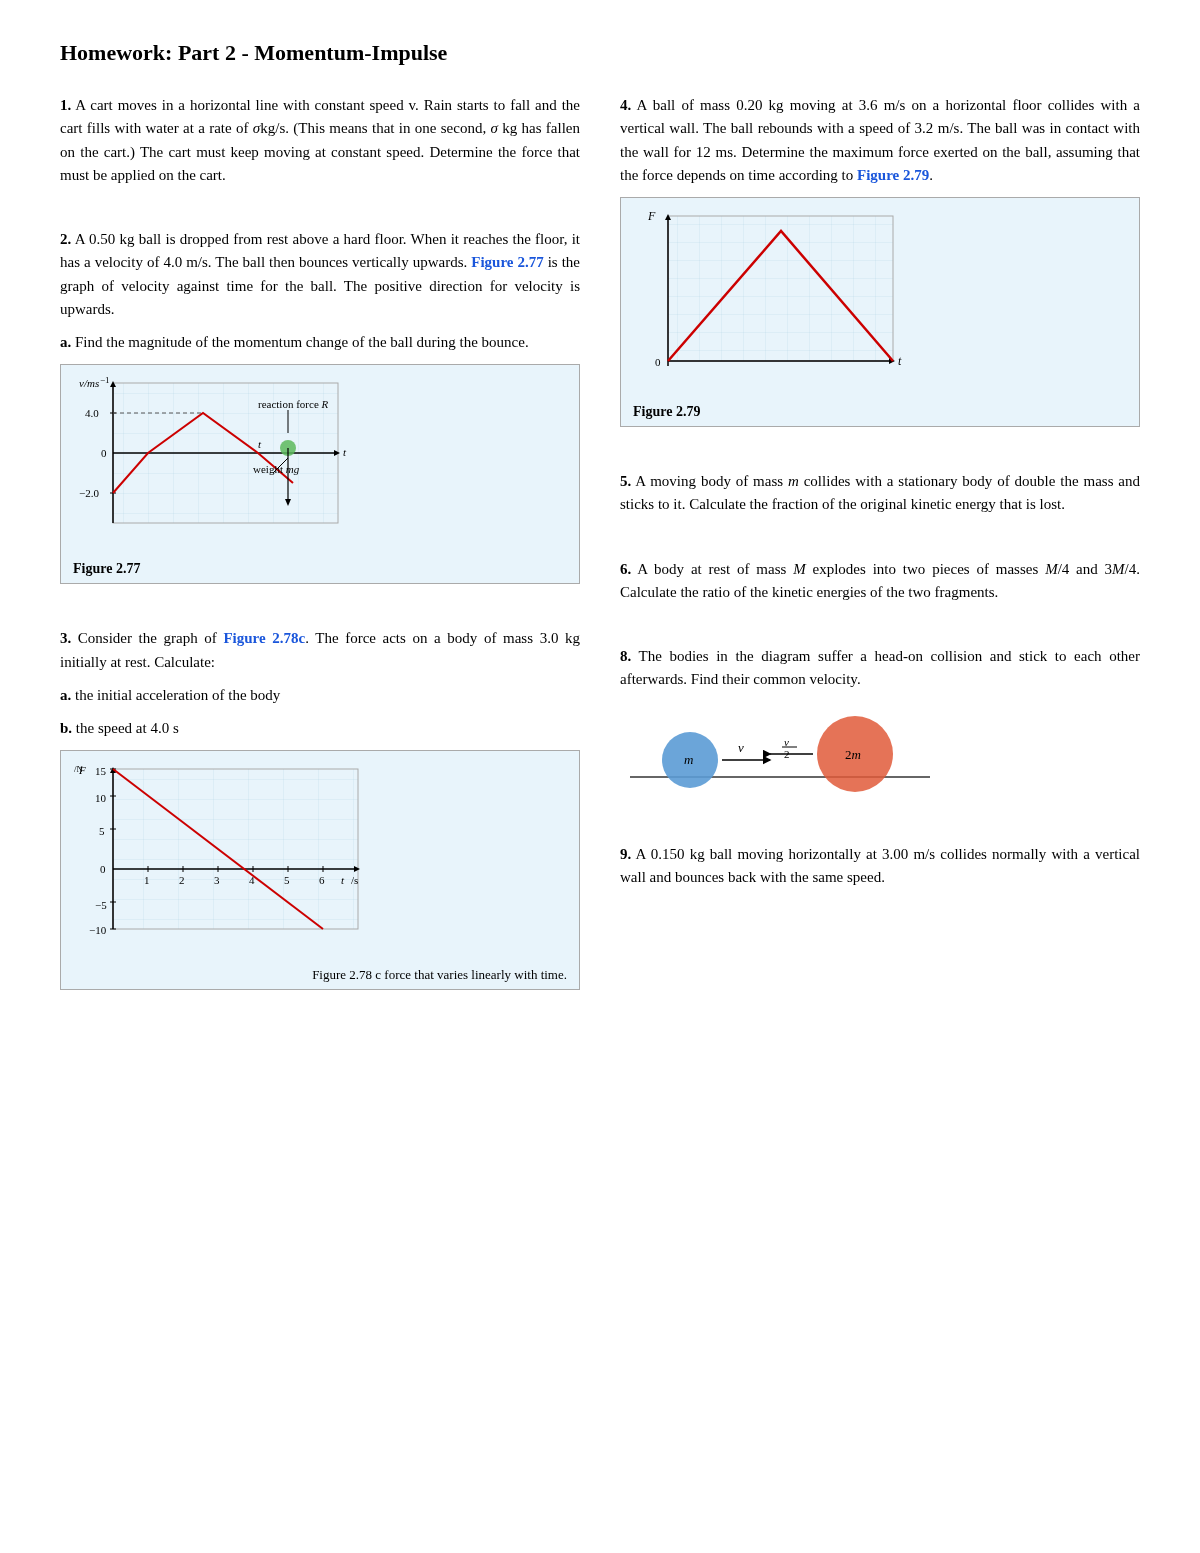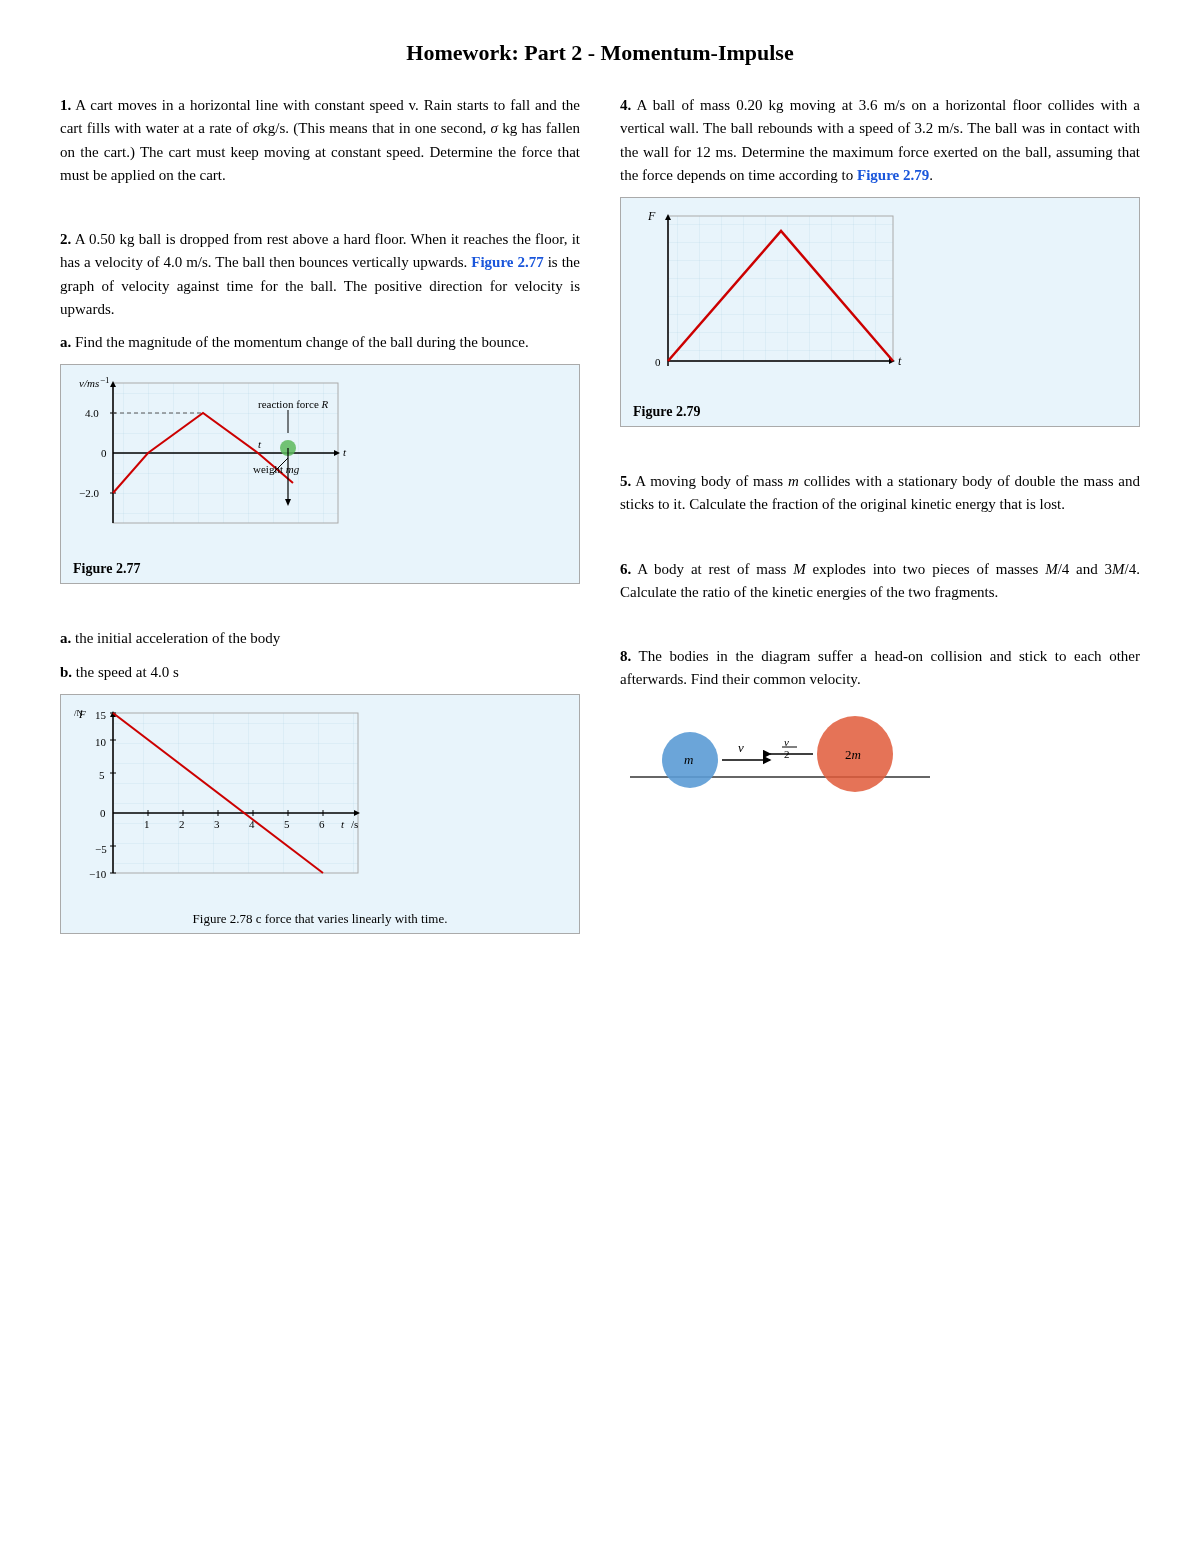--- a/index.html
+++ b/index.html
@@ -6,21 +6,21 @@
     body {
       background: #fff;
       font-family: 'Times New Roman', Times, serif;
       font-size: 15px;
       color: #000;
       width: 1200px;
       min-height: 1553px;
       padding: 40px 60px;
     }
     h1 {
-      text-align: center;
+      text-align: left;
       font-size: 22px;
       font-weight: bold;
       margin-bottom: 28px;
       font-family: 'Times New Roman', Times, serif;
     }
     .two-col {
       display: grid;
       grid-template-columns: 1fr 1fr;
       gap: 0 40px;
     }
@@ -57,21 +57,21 @@
       font-weight: bold;
       font-size: 14px;
       margin-top: 4px;
     }
     svg text {
       font-family: 'Times New Roman', Times, serif;
     }
     .fig-caption {
       font-size: 13px;
       margin-top: 4px;
-      text-align: center;
+      text-align: right;
     }
   </style>
 </head>
 <body>
 
 <h1>Homework:  Part 2 - Momentum-Impulse</h1>
 
 <div class="two-col">
 
   <div class="left-col">
@@ -135,20 +135,24 @@
           <line x1="200" y1="100" x2="215" y2="85" stroke="#000" stroke-width="1"></line>
 
           <line x1="215" y1="75" x2="215" y2="130" stroke="#000" stroke-width="1.2"></line>
           <polygon points="215,133 212,126 218,126" fill="#000"></polygon>
         </svg>
         <div class="graph-title">Figure 2.77</div>
       </div>
     </div>
 
     <div class="problem">
+      <p>
+        <span class="problem-num">3.</span>
+        Consider the graph of <span class="fig-link">Figure 2.78c</span>. The force acts on a body of mass 3.0 kg initially at rest. Calculate:
+      </p>
       <p><strong>a.</strong> the initial acceleration of the body</p>
       <p><strong>b.</strong> the speed at 4.0 s</p>
 
       
       <div class="graph-container">
         <svg width="310" height="200" viewBox="0 0 310 200">
           <defs>
             <pattern id="grid78" width="35" height="20" patternUnits="userSpaceOnUse">
               <path d="M 35 0 L 0 0 0 20" fill="none" stroke="#b8d8e8" stroke-width="0.5"></path>
             </pattern>
@@ -291,15 +295,21 @@
 
           <line x1="183" y1="52" x2="140" y2="52" stroke="#000" stroke-width="1.5" marker-end="url(#arr3)"></line>
 
           <text x="154" y="44" font-size="11" font-style="italic">v</text>
           <line x1="152" y1="45" x2="167" y2="45" stroke="#000" stroke-width="1"></line>
           <text x="154" y="56" font-size="11">2</text>
         </svg>
       </div>
     </div>
 
+    <div class="problem">
+      <p>
+        <span class="problem-num">9.</span>
+        A 0.150 kg ball moving horizontally at 3.00 m/s collides normally with a vertical wall and bounces back with the same speed.
+      </p>
+    </div>
 
   </div>
 </div>
 
 </body></html>

